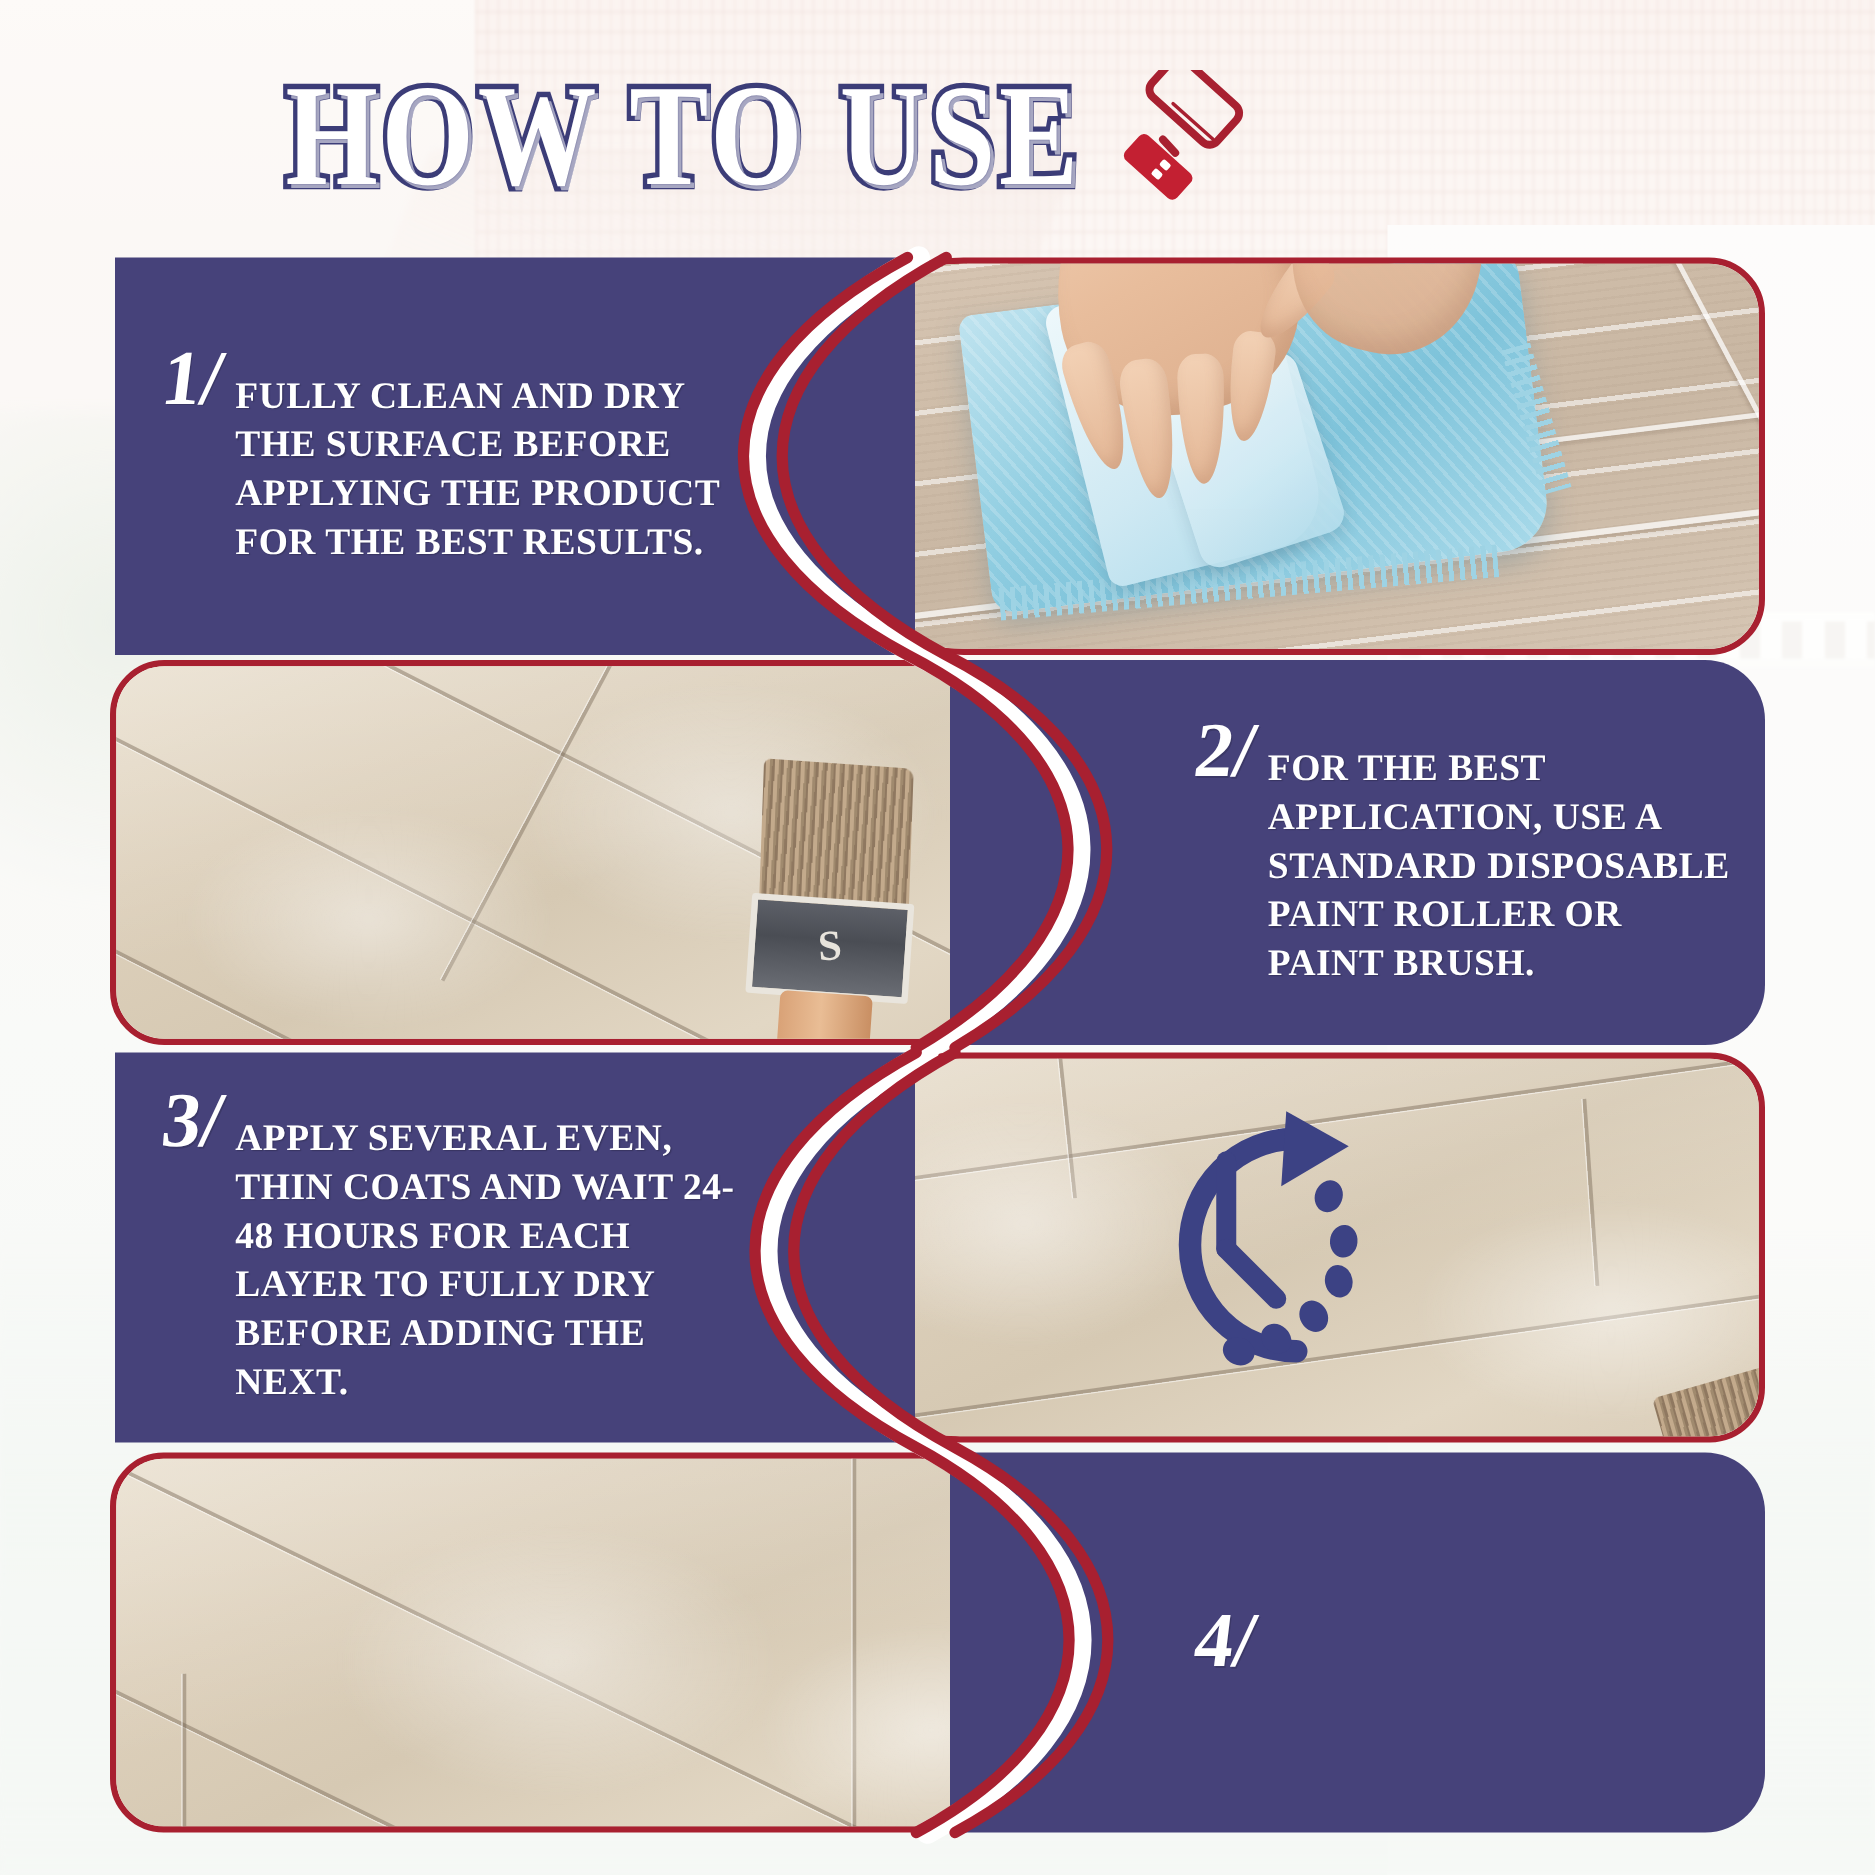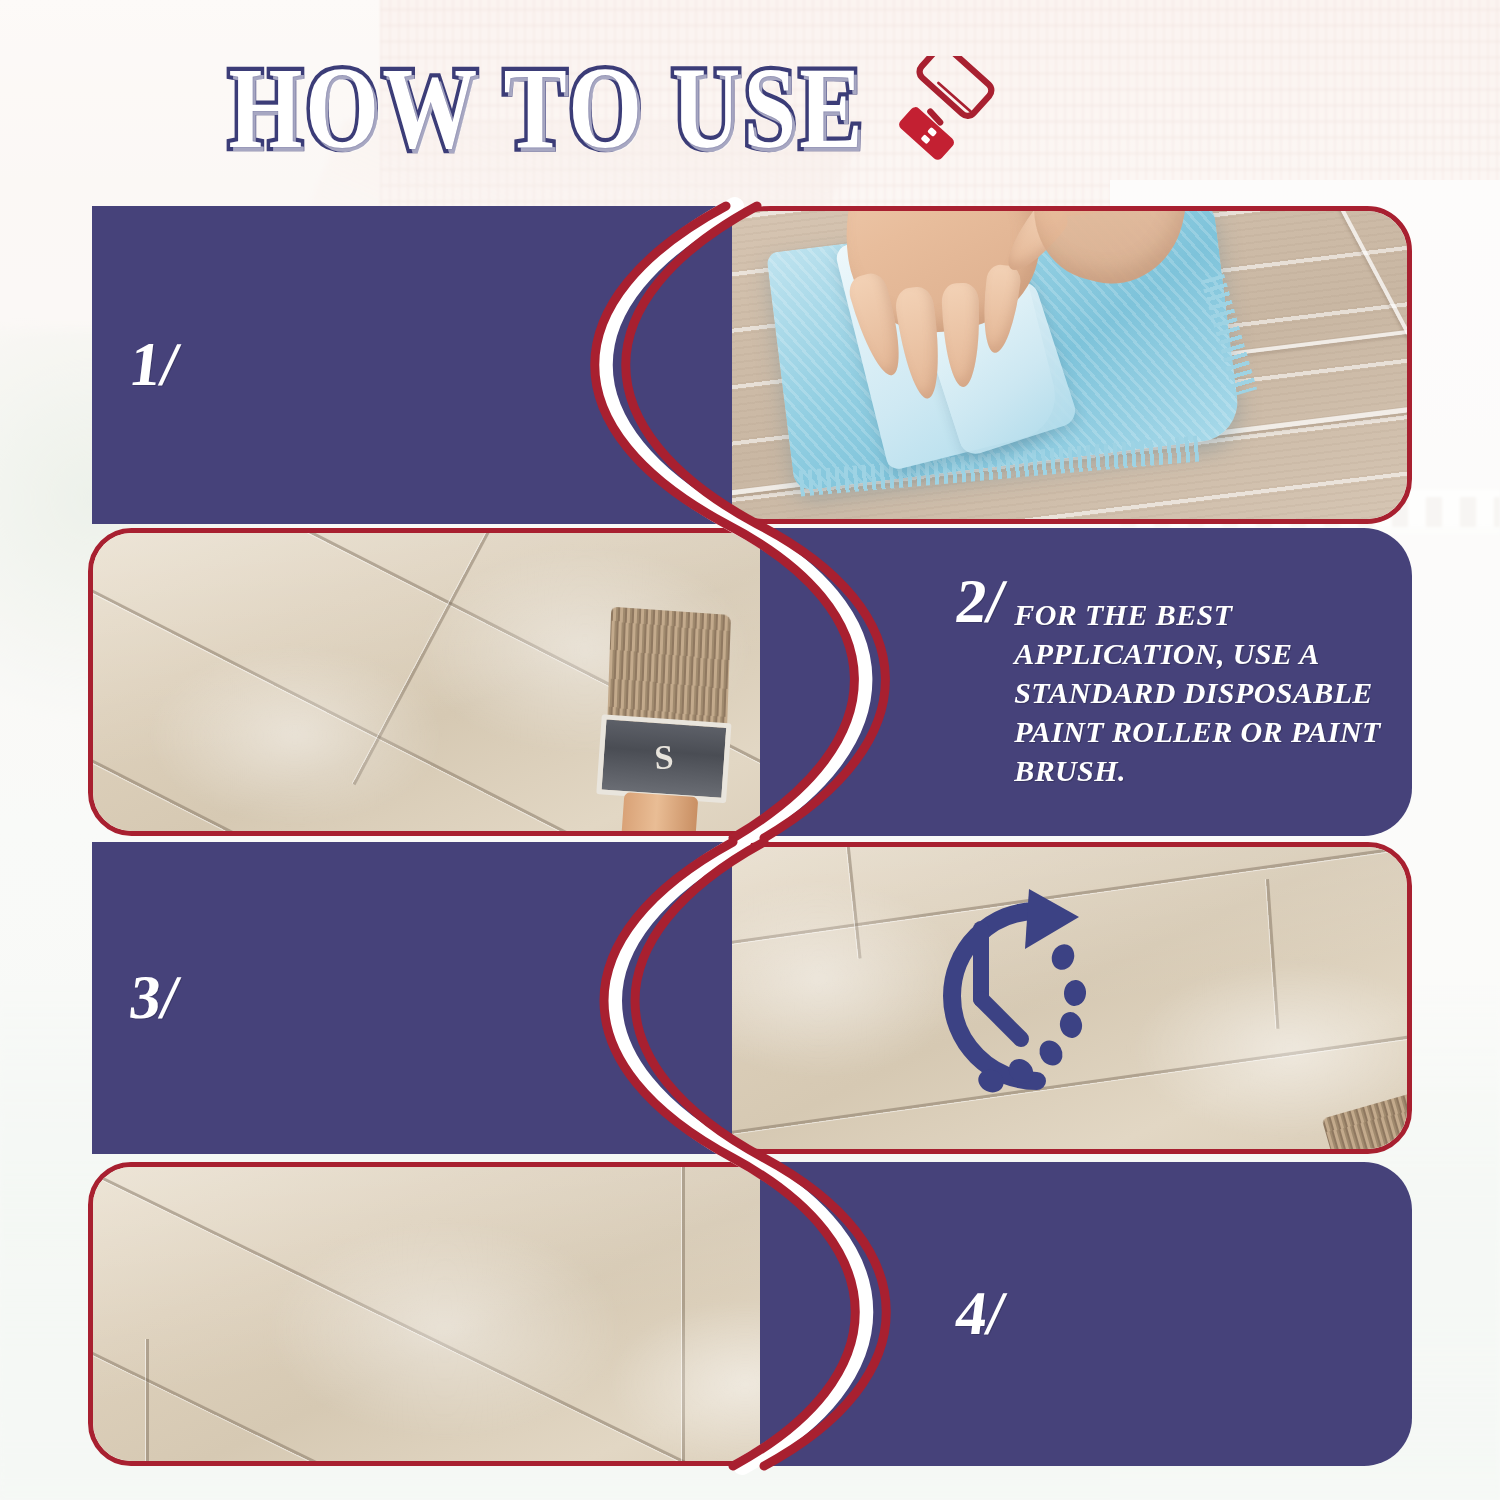--- a/index.html
+++ b/index.html
@@ -323,20 +323,21 @@
           <div class="finger" style="left:334px; top:80px; width:37px; height:104px; transform:rotate(-2deg);"></div>
           <div class="finger" style="left:374px; top:62px; width:34px; height:88px; transform:rotate(7deg);"></div>
           <div class="finger" style="left:408px; top:-4px; width:36px; height:78px; transform:rotate(38deg);"></div>
           <div class="hand" style="left:430px; top:-110px; width:150px; height:190px; transform:rotate(14deg); opacity:.95;"></div>
         </div>
       </div>
 
       <div class="panel-text" style="left:92px; top:206px; width:640px; height:318px;">
         <div class="step-inner" style="padding-left:38px; padding-right:90px;">
           <span class="step-num">1/</span>
+          <span class="step-body" style="max-width:400px;">FULLY CLEAN AND DRY THE SURFACE BEFORE APPLYING THE PRODUCT FOR THE BEST RESULTS.</span>
         </div>
       </div>
     </div>
 
     <div class="row">
 
       <div class="photo" style="left:88px; top:528px; width:800px; height:308px; border-radius:48px 170px 170px 48px;">
         <div class="img floor-tile">
           <div class="tile-seam" style="left:-60px; top:30px; width:1000px; height:3px; transform:rotate(27deg); transform-origin:left top;"></div>
           <div class="tile-seam" style="left:-60px; top:200px; width:1000px; height:3px; transform:rotate(27deg); transform-origin:left top;"></div>
@@ -349,21 +350,21 @@
             <div class="brush-bristles"></div>
             <div class="brush-ferrule"></div>
             <div class="brush-handle"></div>
           </div>
         </div>
       </div>
 
       <div class="panel-text round-right" style="left:760px; top:528px; width:652px; height:308px;">
         <div class="step-inner" style="padding-left:196px; padding-right:28px;">
           <span class="step-num">2/</span>
-          <span class="step-body" style="max-width:390px;font-style:italic;">FOR THE BEST APPLICATION, USE A STANDARD DISPOSABLE PAINT ROLLER OR PAINT BRUSH.</span>
+          <span class="step-body" style="max-width:390px;">FOR THE BEST APPLICATION, USE A STANDARD DISPOSABLE PAINT ROLLER OR PAINT BRUSH.</span>
         </div>
       </div>
     </div>
 
     <div class="row">
 
       <div class="photo" style="left:612px; top:842px; width:800px; height:312px; border-radius:170px 48px 48px 170px;">
         <div class="img floor-tile">
           <div class="tile-seam" style="left:-80px; top:60px; width:1000px; height:3px; transform:rotate(-8deg);"></div>
           <div class="tile-seam" style="left:-80px; top:250px; width:1000px; height:3px; transform:rotate(-8deg);"></div>
@@ -391,20 +392,21 @@
               <ellipse cx="132" cy="190" rx="11" ry="13" transform="rotate(-48 132 190)"></ellipse>
               <ellipse cx="102" cy="200" rx="11" ry="13" transform="rotate(-66 102 200)"></ellipse>
             </g>
           </svg>
         </div>
       </div>
 
       <div class="panel-text" style="left:92px; top:842px; width:640px; height:312px;">
         <div class="step-inner" style="padding-left:38px; padding-right:90px;">
           <span class="step-num">3/</span>
+          <span class="step-body" style="max-width:400px;">APPLY SEVERAL EVEN, THIN COATS AND WAIT 24-48 HOURS FOR EACH LAYER TO FULLY DRY BEFORE ADDING THE NEXT.</span>
         </div>
       </div>
     </div>
 
     <div class="row">
 
       <div class="photo" style="left:88px; top:1162px; width:800px; height:304px; border-radius:48px 170px 170px 48px;">
         <div class="img floor-tile">
           <div class="tile-seam" style="left:-80px; top:-30px; width:1000px; height:3px; transform:rotate(26deg); transform-origin:left top;"></div>
           <div class="tile-seam" style="left:-80px; top:150px; width:1000px; height:3px; transform:rotate(26deg); transform-origin:left top;"></div>

